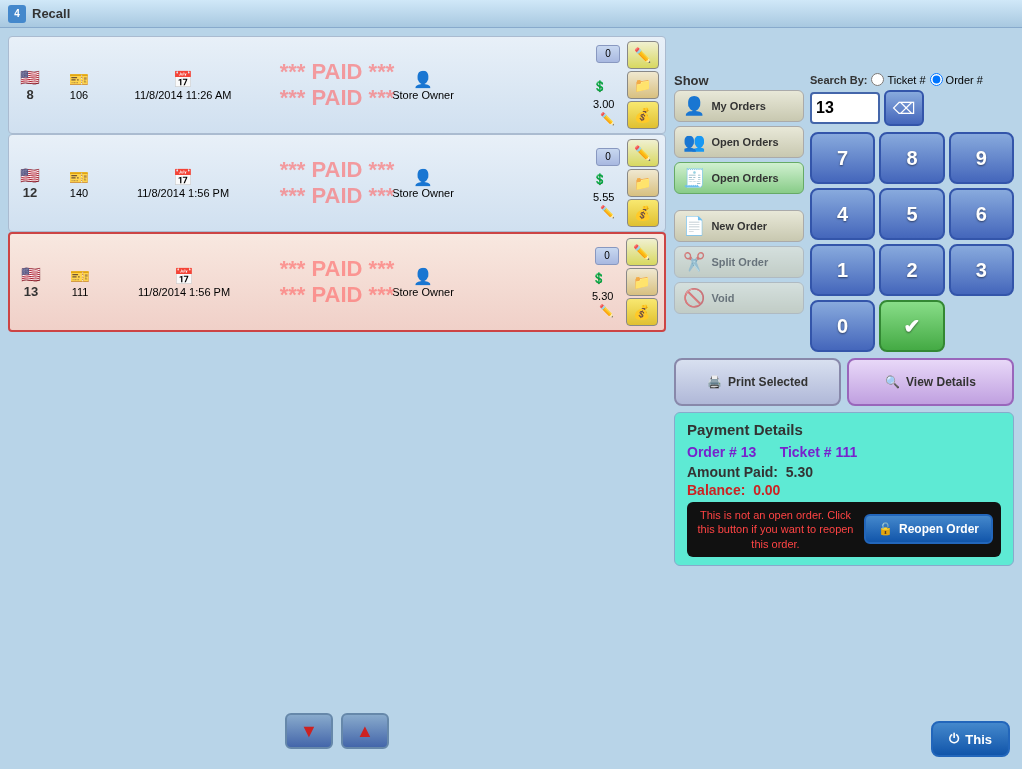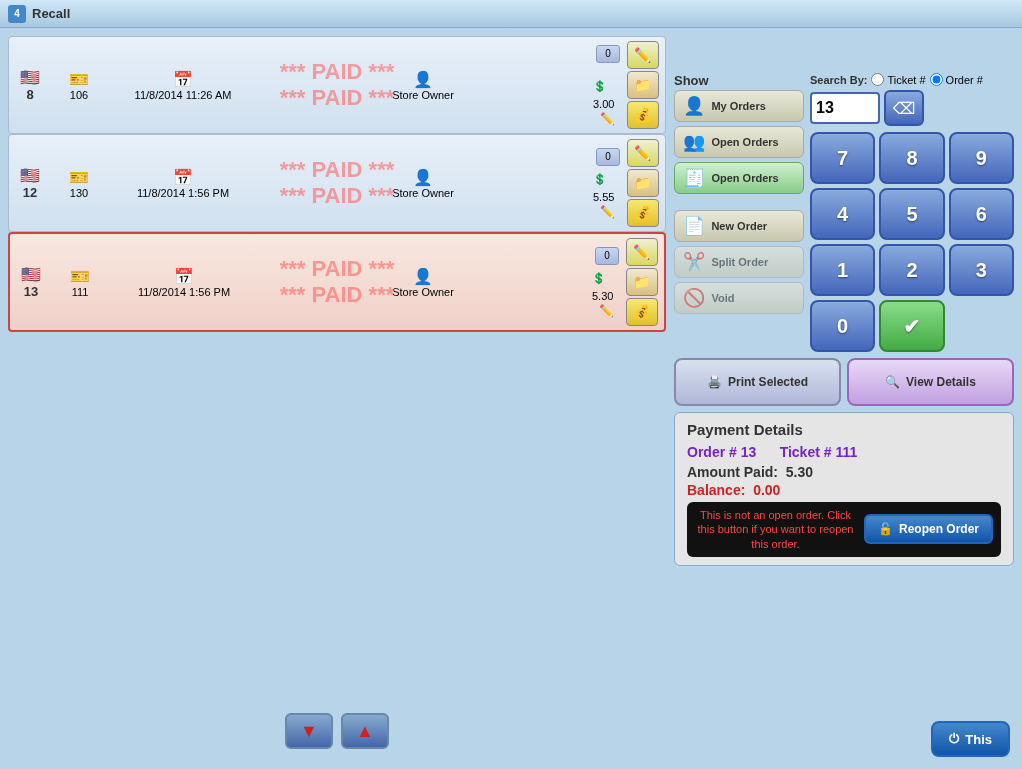--- a/index.html
+++ b/index.html
@@ -295,21 +295,21 @@
       align-items: center;
       justify-content: center;
       gap: 6px;
       font-size: 12px;
       font-weight: bold;
       color: #333;
     }
 
     
     #payment-details {
-      background: #e5e5e5;
+      background: #5eead4;
       border: 1px solid #88aacc;
       border-radius: 6px;
       padding: 8px 12px;
     }
     #payment-details h3 {
       font-size: 15px;
       font-weight: bold;
       color: #333;
       margin-bottom: 4px;
     }
@@ -451,21 +451,21 @@
         <div class="action-btn money">💰</div>
       </div>
     </div>
         <div class="order-row">
       <div class="col-num">
         <span class="flag">🇺🇸</span>
         <span style="font-size:13px;font-weight:bold;">12</span>
       </div>
       <div class="col-ticket">
         <span class="row-icon">🎫</span>
-        <span style="font-size:11px;">130</span>
+        <span style="font-size:11px;">140</span>
       </div>
       <div class="col-date">
         <span class="row-icon">📅</span>
         <span style="font-size:11px;">11/8/2014 1:56 PM</span>
       </div>
       <div class="col-owner">
         <span class="row-icon">👤</span>
         <span style="font-size:11px;">Store Owner</span>
       </div>
       <div class="paid-text">*** PAID ***<br>*** PAID ***</div>

